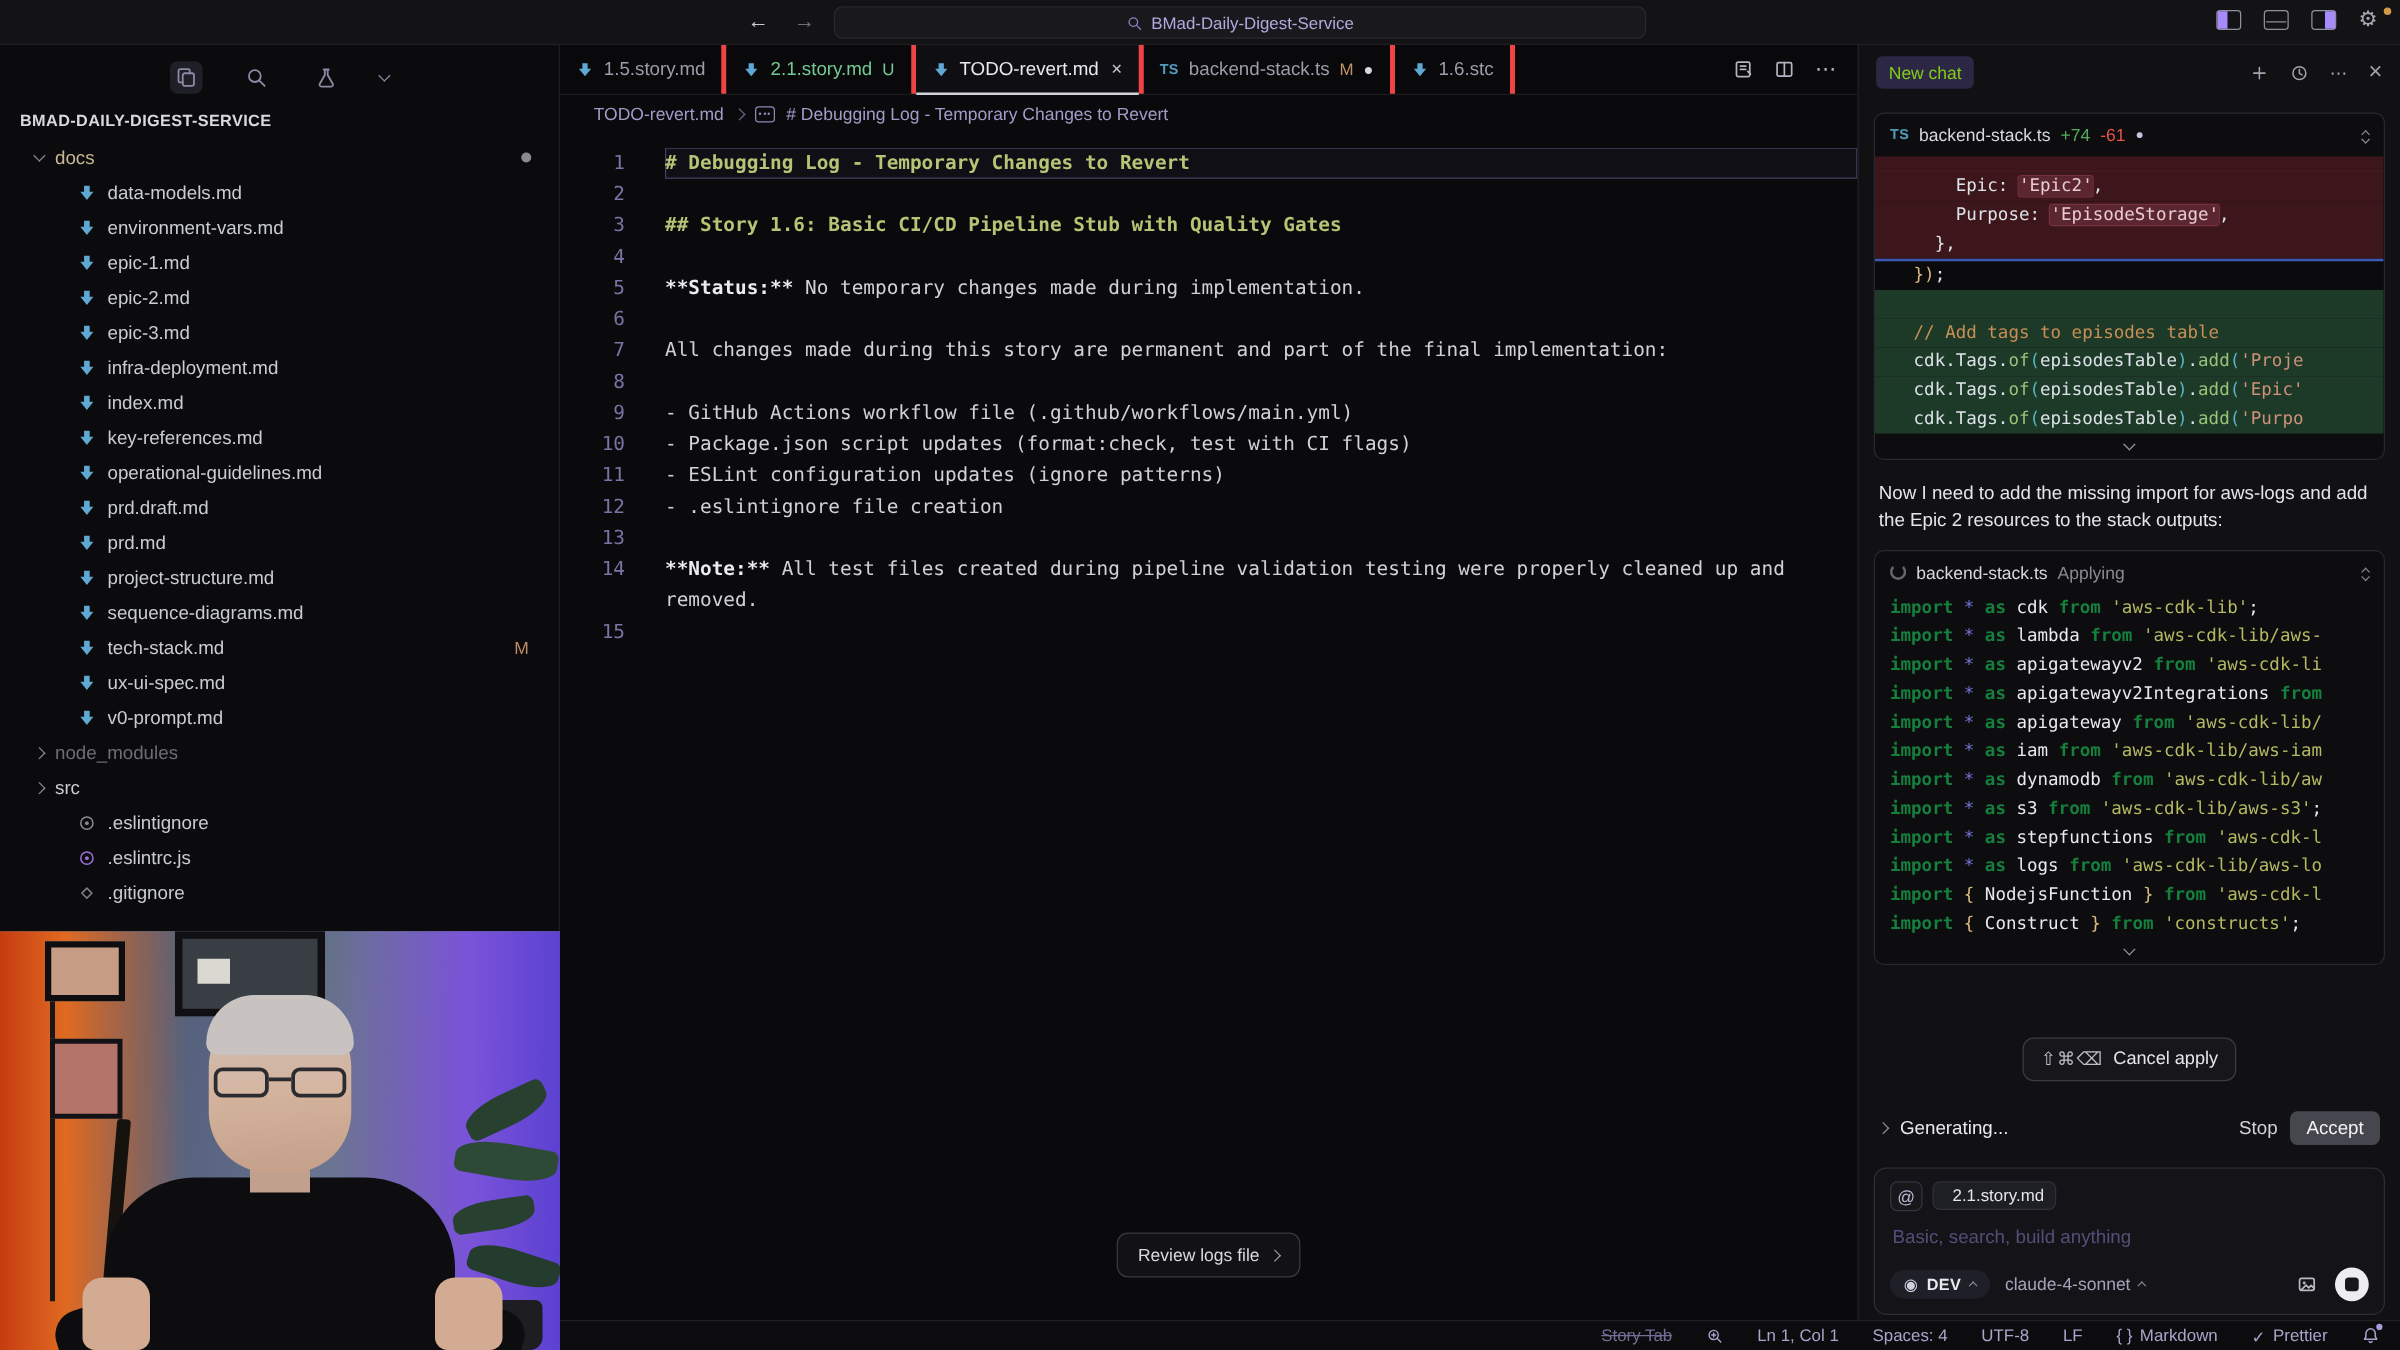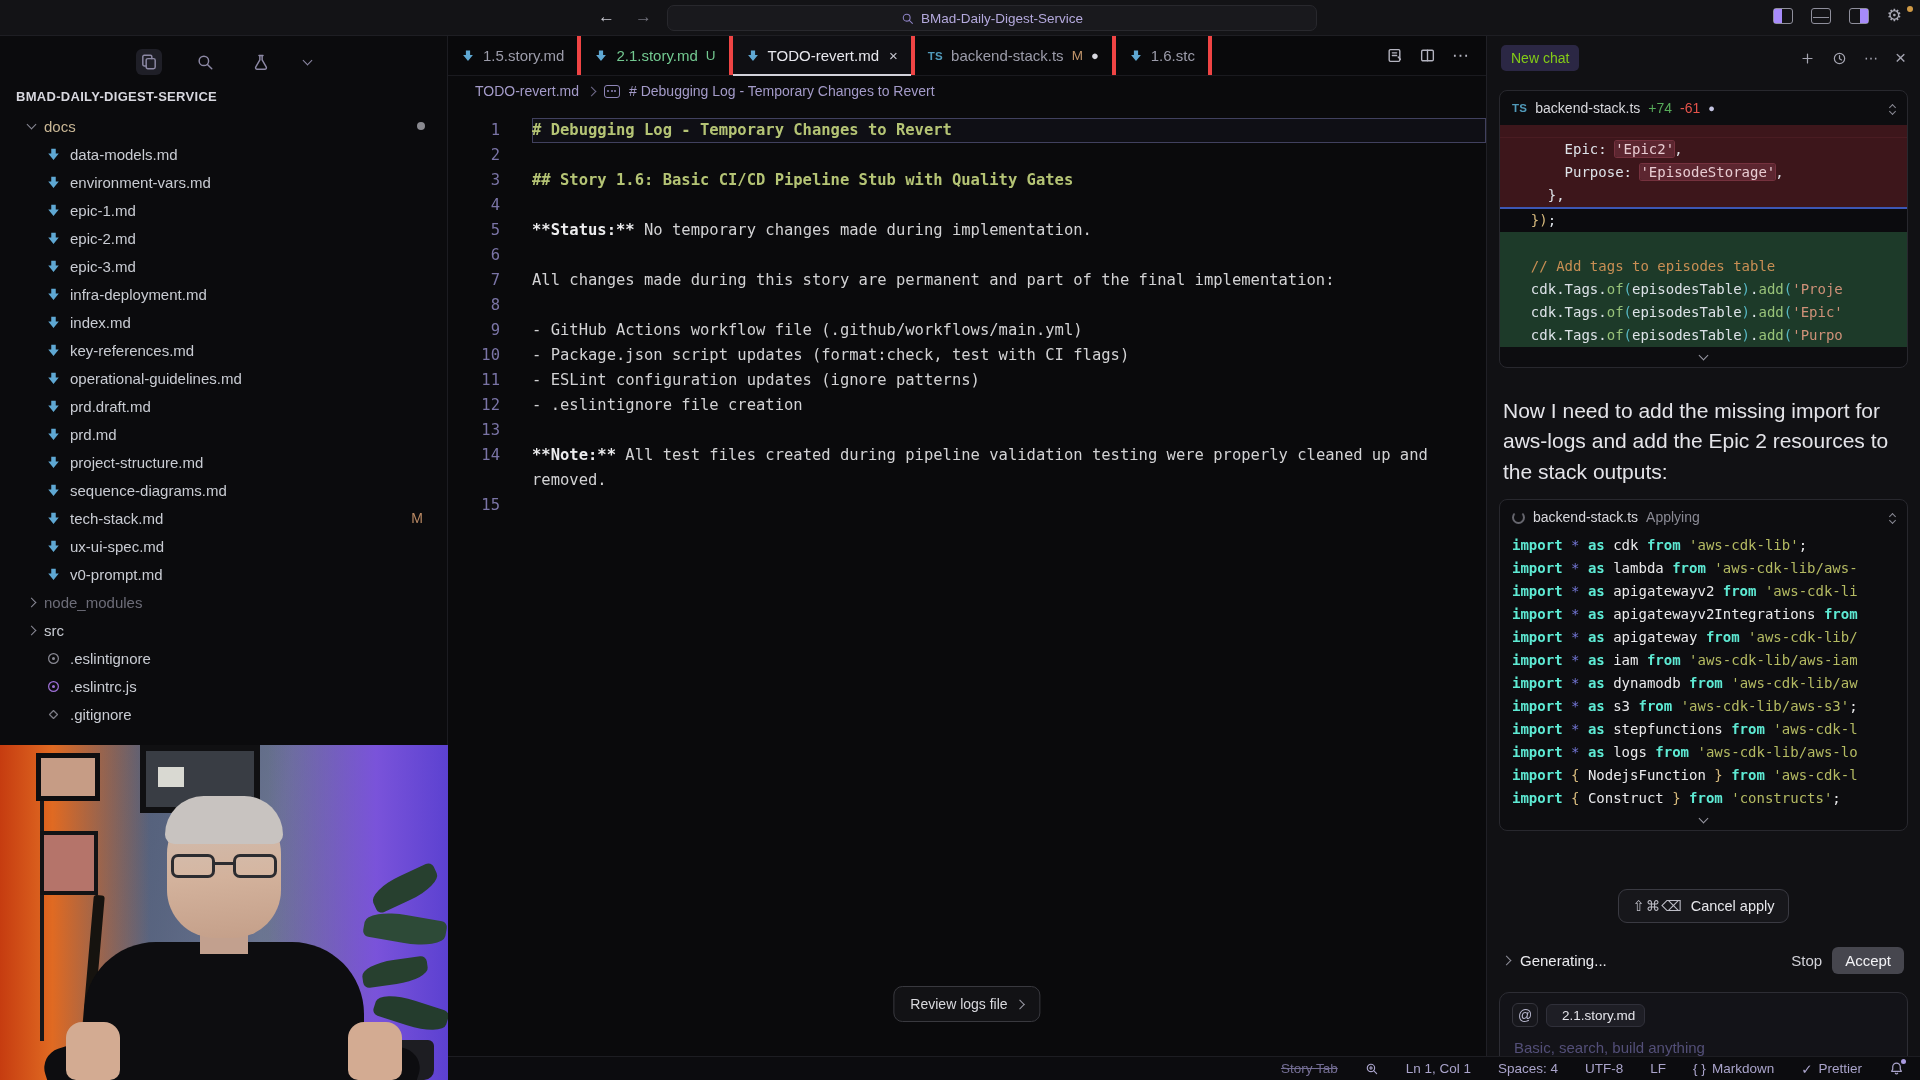--- a/index.html
+++ b/index.html
@@ -28,21 +28,21 @@
   .gear{font-size:17px;color:#a8a8b4;line-height:16px;}
   #notif-dot{position:absolute;right:7px;top:6px;width:6px;height:6px;border-radius:50%;background:#d09a46;}
 
   
   #sidebar{position:absolute;left:0;top:36px;width:448px;height:709px;background:#0b0b0d;border-right:1px solid #1c1c21;overflow:hidden;}
   .side-icons{display:flex;gap:30px;justify-content:center;align-items:center;padding:13px 0 4px;color:#8d89a5;}
   .side-icons .ic{padding:4px;border-radius:6px;}
   .side-icons .ic.act{background:#1f1f27;}
   #project-title{padding:10px 16px 8px;font-size:13px;font-weight:bold;letter-spacing:.3px;color:#d8d8df;}
   .trow{display:flex;align-items:center;height:28px;padding-left:28px;gap:9px;font-size:15px;color:#c9ccd3;cursor:default;}
-  .trow.file{padding-left:46px;}
+  .trow.file{padding-left:62px;}
   .trow .tlabel{white-space:nowrap;overflow:hidden;text-align:right;}
   .trow.folder .tlabel{color:#c9ccd3;}
   .trow.docs .tlabel{color:#c9b795;}
   .trow.dim .tlabel{color:#6d6d78;}
   .trow .chev{color:#8a8a96;flex:none;}
   .ficon{flex:none;color:#5fa8d3;}
   .ficon.eslint{color:#8a8a94;}
   .ficon.eslint-purple{color:#9d6fd6;}
   .ficon.git{color:#7d7d86;}
   .tbadge{margin-left:auto;margin-right:24px;color:#bb8a64;font-size:14px;}
@@ -128,25 +128,25 @@
   .dr.ctx{background:#0b0b0e;border-top:2px solid #3c57b5;}
   .dr.clip{height:13px;overflow:hidden;background:#3d161b;border-bottom:1px solid #4a1c22;}
   .dtk-t{color:#dde2e8;}
   .dtk-hl{background:#5c2630;box-shadow:0 0 0 1px #75313e;border-radius:2px;color:#e8ccd2;}
   .dtk-y{color:#d7ba7d;}
   .dtk-cm{color:#c98f54;}
   .dtk-fn{color:#98c379;}
   .dtk-p{color:#56b6c2;}
   .dtk-str{color:#ce9178;}
   .card-foot{height:20px;display:flex;align-items:center;justify-content:center;color:#9a9aa4;}
-  #chat-msg{margin:28px 16px 2px;font-size:21px;line-height:1.45;color:#e4e4e9;flex:none;}
+  #chat-msg{margin:16px 16px 2px;font-size:15px;line-height:1.45;color:#e4e4e9;flex:none;}
   .spinner{width:13px;height:13px;border:2px solid #66666e;border-top-color:transparent;border-radius:50%;}
   .applying{color:#8a8a94;}
   .imp{padding-left:12px;}
-  .imp-kw{color:#5eead4;font-weight:bold;}
+  .imp-kw{color:#15803d;font-weight:bold;}
   .imp-star{color:#7376d6;}
   .imp-brace{color:#d7ba7d;}
   .imp-str2{color:#b4ba62;}
   .imp-pl{color:#eaeaec;}
   #cancel-btn{margin:58px auto 0;display:flex;align-items:center;gap:8px;width:fit-content;border:1px solid #3a3a42;border-radius:9px;padding:8px 14px;background:#17171b;color:#e6e6ea;font-size:14.5px;flex:none;}
   #cancel-btn .keys{color:#bdbdc6;letter-spacing:1px;}
   #gen-row{margin-top:14px;padding:10px 16px;display:flex;align-items:center;gap:10px;font-size:15px;color:#eaeaee;flex:none;}
   #gen-row .chev{color:#8f8f9a;}
   #stop-btn{margin-left:auto;color:#d2d2d8;}
   #accept-btn{background:#46464e;border-radius:6px;padding:5px 13px;color:#f2f2f5;}

